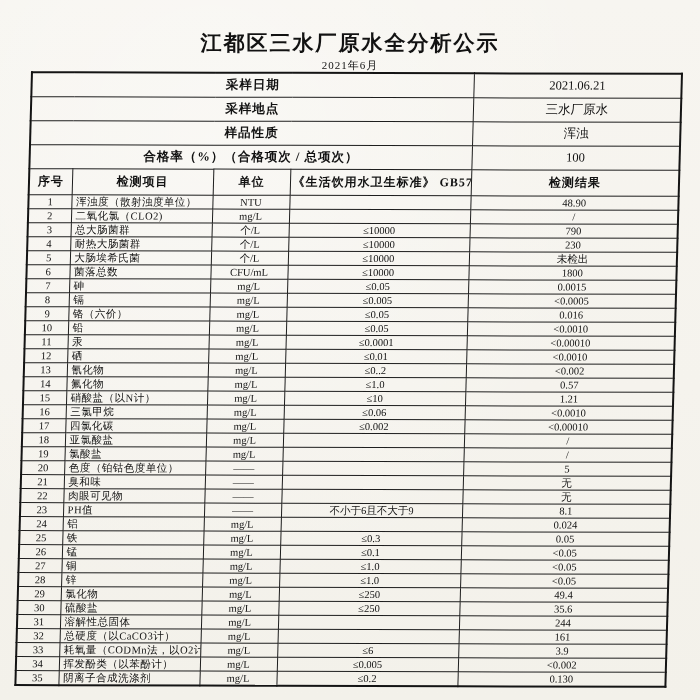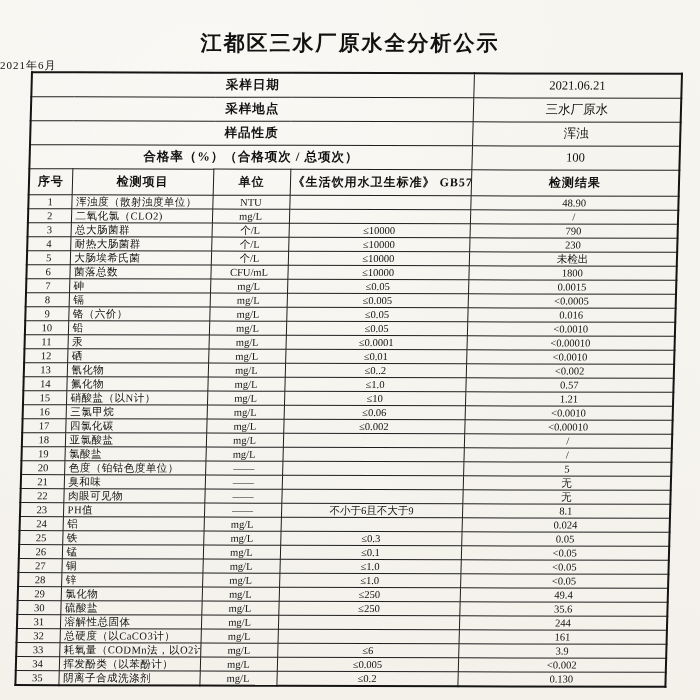--- a/index.html
+++ b/index.html
@@ -16,21 +16,21 @@
       radial-gradient(ellipse at 30% 20%, rgba(255,255,255,.35), rgba(255,255,255,0) 60%),
       linear-gradient(180deg,#f7f5f0 0%,#f5f3ed 55%,#f3f1ea 100%);
   }
   .doc-title{
     position:absolute;top:29px;left:0;width:700px;
     text-align:center;font-size:21px;font-weight:bold;
     letter-spacing:2px;
   }
   .doc-subtitle{
     position:absolute;top:58px;left:0;width:700px;
-    text-align:left;font-size:11px;letter-spacing:1px;
+    text-align:center;font-size:11px;letter-spacing:1px;
   }
   .sheet{
     position:absolute;top:72px;left:31px;
     transform:rotate(0.15deg) skewX(-1.4deg);
     transform-origin:50% 0;
   }
   table{
     border-collapse:collapse;table-layout:fixed;width:650px;
     border:2px solid #141414;
   }

